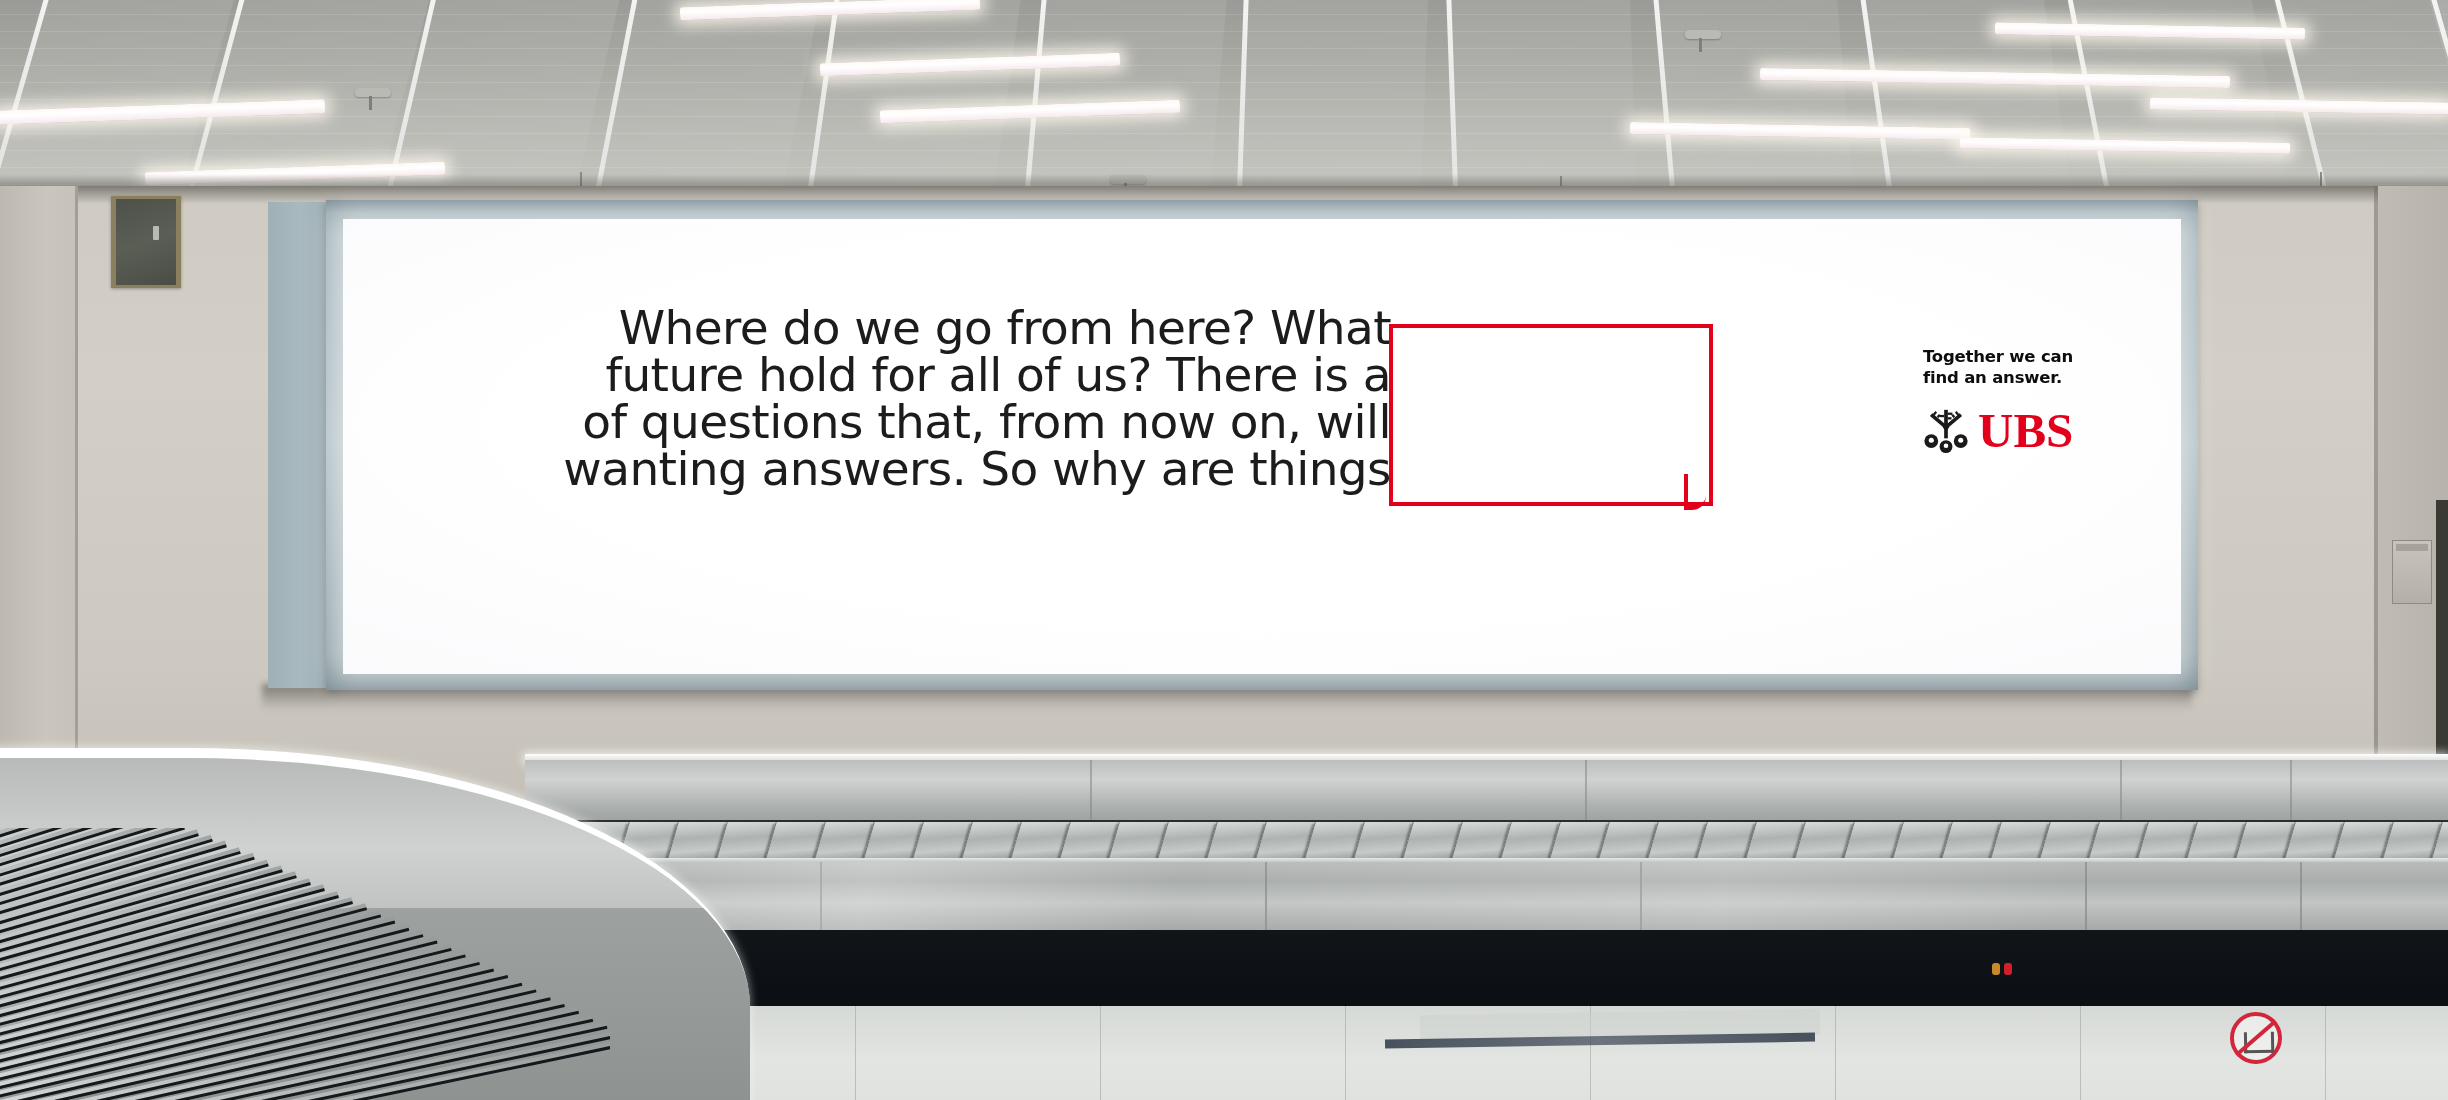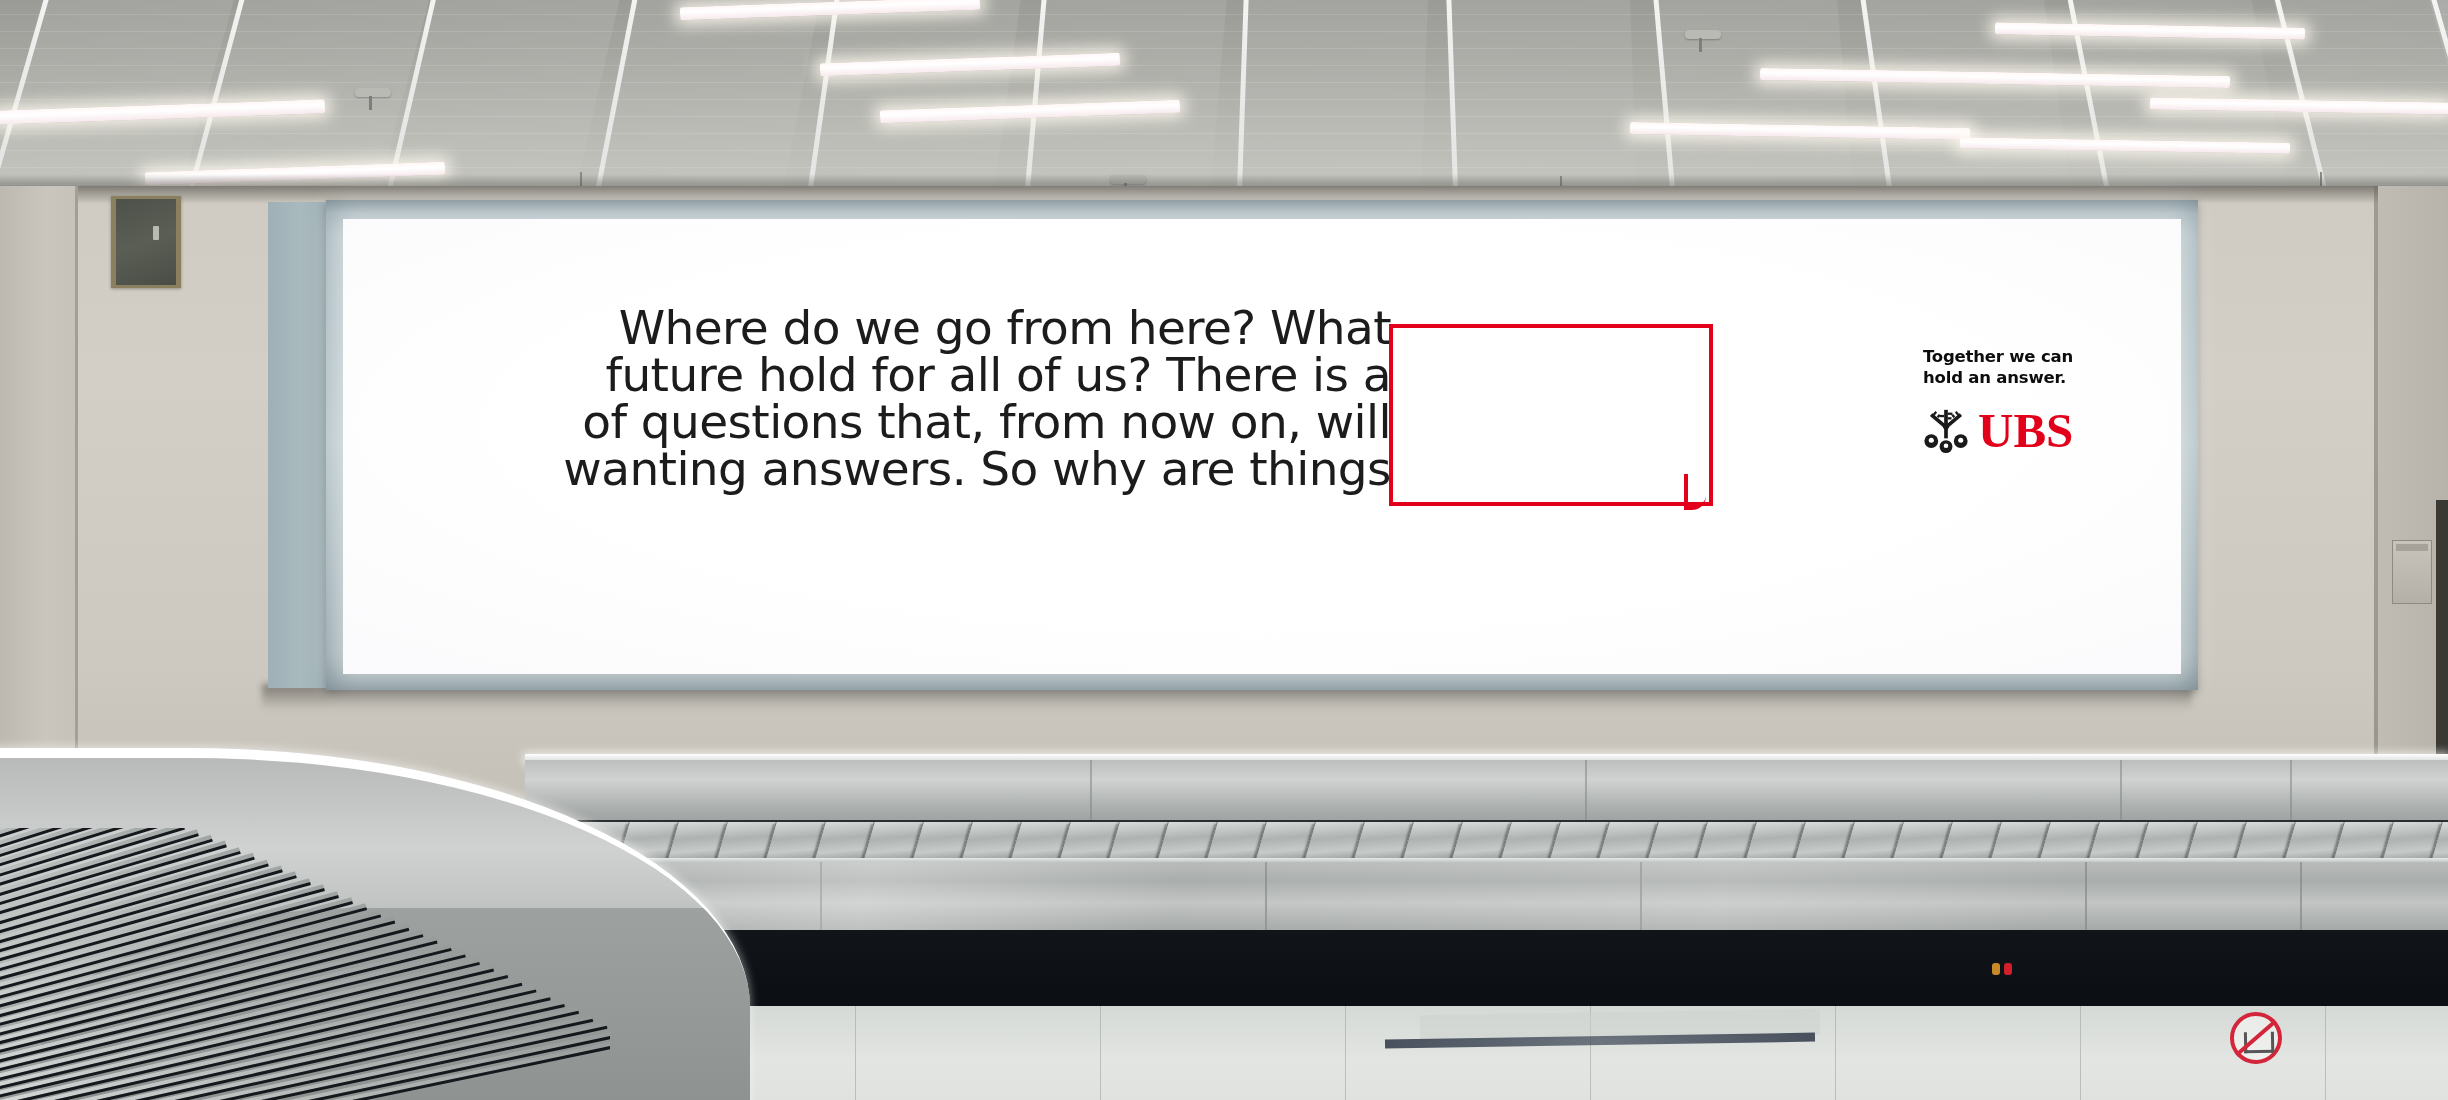--- a/index.html
+++ b/index.html
@@ -487,21 +487,21 @@
 future hold for all of us? There is a
 of questions that, from now on, will
 wanting answers. So why are things</div>
 
       <div class="ad-redbox"></div>
       <div class="ad-redbox-tail"></div>
 
 
       <div class="ubs-block">
         <div class="ubs-tagline-bold">Together we can
-hold an answer.</div>
+find an answer.</div>
 
         <div class="ubs-logo-row">
           <svg class="ubs-keys" viewBox="0 0 100 100" aria-hidden="true">
             <g fill="#1a1a1a">
 
               <rect x="46" y="4" width="8" height="62"></rect>
               <rect x="54" y="10" width="10" height="5"></rect>
               <rect x="54" y="20" width="8" height="5"></rect>
               <rect x="36" y="15" width="10" height="5"></rect>
 

